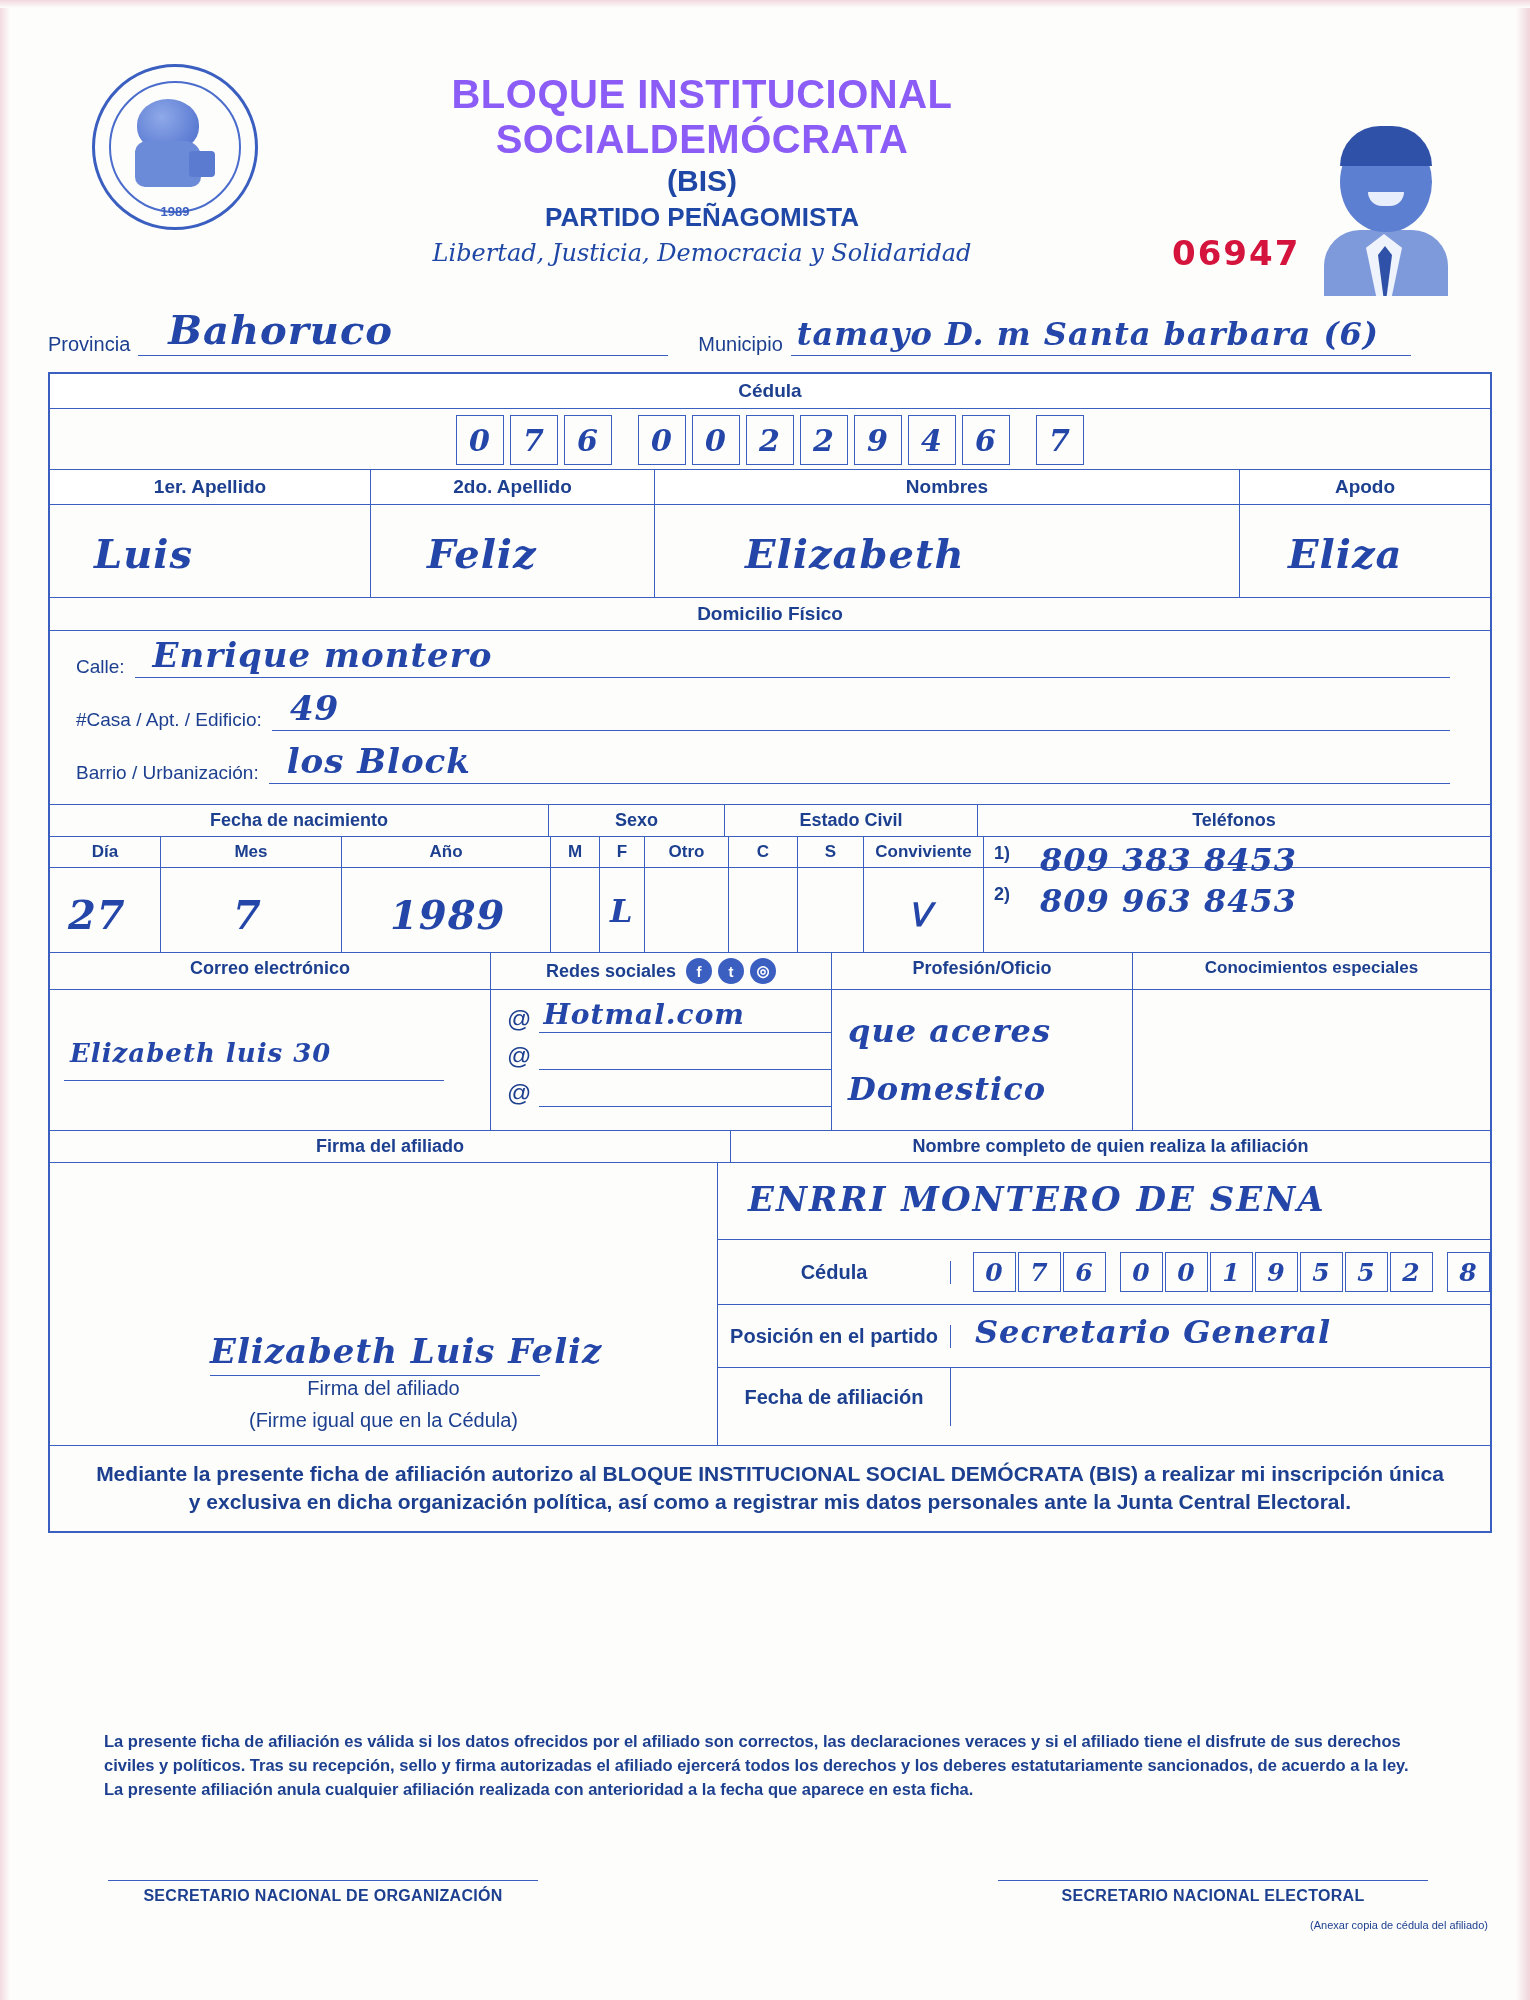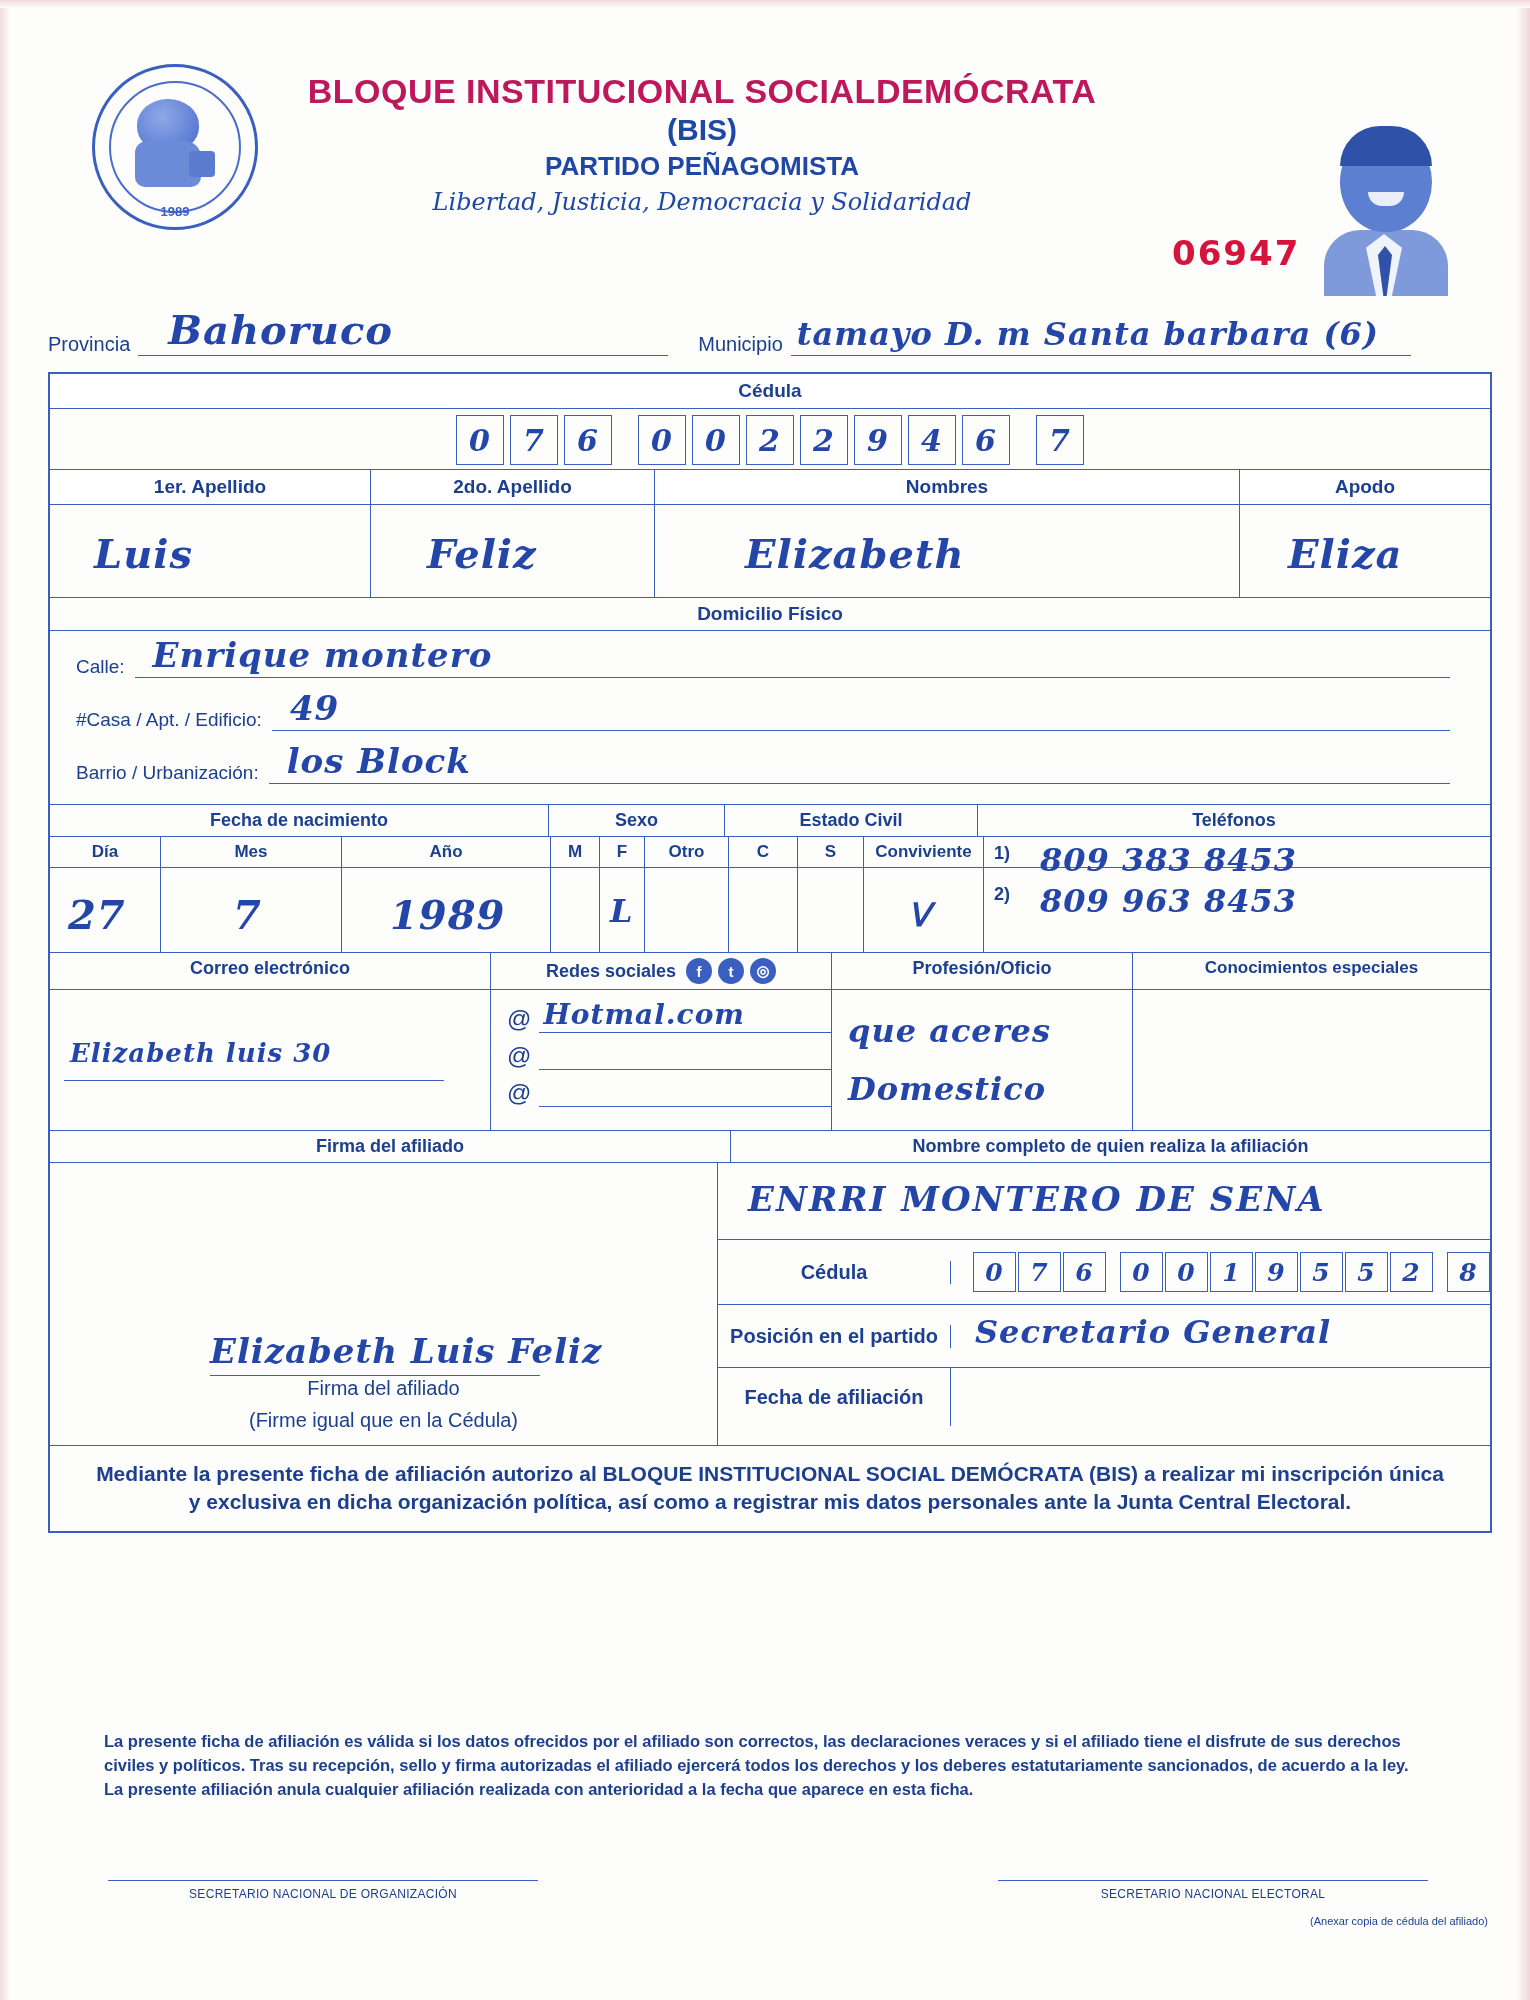--- a/index.html
+++ b/index.html
@@ -31,21 +31,21 @@
   .logo{position:absolute;left:20px;top:6px;width:160px;height:160px;border-radius:50%;
         border:3px solid #3a5fc0;display:flex;align-items:center;justify-content:center;}
   .logo .inner{width:128px;height:128px;border-radius:50%;border:2px solid #4a6ccc;position:relative;overflow:hidden;}
   .logo .rose{position:absolute;left:26px;top:16px;width:62px;height:52px;border-radius:50% 50% 45% 45%;
               background:radial-gradient(circle at 40% 35%,#8fa9e8,#4a6ccc);}
   .logo .fist{position:absolute;left:24px;top:58px;width:66px;height:46px;background:#6b8ad8;border-radius:12px 16px 10px 10px;}
   .logo .fist:after{content:"";position:absolute;right:-14px;top:10px;width:26px;height:26px;background:#5a7bd0;border-radius:4px;}
   .logo .year{position:absolute;bottom:8px;left:0;width:100%;text-align:center;font-size:13px;font-weight:700;color:#3a5fc0;}
 
   .titles{position:absolute;left:180px;top:14px;width:900px;text-align:center;}
-  .t1{font-size:34px;font-weight:800;letter-spacing:.5px;color:#be185d;}
+  .t1{font-size:40px;font-weight:800;letter-spacing:.5px;color:#8b5cf6;}
   .t2{font-size:30px;font-weight:800;color:#1f47a6;margin-top:2px;}
   .t3{font-size:26px;font-weight:800;color:#1f47a6;margin-top:4px;}
   .t4{font-family:"DejaVu Serif",serif;font-style:italic;font-size:24px;color:#1f47a6;margin-top:6px;}
 
   .serial{position:absolute;left:1100px;top:175px;font-size:34px;font-weight:800;color:#d4143c;
           font-family:"DejaVu Sans",sans-serif;letter-spacing:2px;}
   .portrait{position:absolute;right:12px;top:68px;width:128px;height:170px;overflow:hidden;}
   .portrait .face{position:absolute;left:18px;top:6px;width:92px;height:100px;border-radius:46px/52px;background:#5d7fd1;}
   .portrait .hair{position:absolute;left:18px;top:0px;width:92px;height:40px;border-radius:46px 46px 0 0;background:#2f52a8;}
   .portrait .smile{position:absolute;left:46px;top:66px;width:36px;height:14px;border-radius:0 0 18px 18px;background:#e8eefb;}
@@ -92,21 +92,21 @@
   .atrow .at{font-size:24px;margin-right:8px;}
   .atline{flex:1;border-bottom:1.4px solid #3a5fc0;min-height:30px;position:relative;}
   .atline .hand{position:absolute;bottom:1px;left:4px;font-size:28px;}
 
   
   .decl{padding:14px 40px 14px;text-align:center;font-size:21px;font-weight:700;line-height:1.35;}
   .fine{padding:12px 56px 10px;font-size:16.5px;line-height:1.45;font-weight:600;}
 
   .sign-area{position:absolute;left:48px;top:1880px;width:1440px;}
   .sigline{width:430px;border-top:1.8px solid #3a5fc0;}
-  .sigcap{font-size:12px;letter-spacing:.3px;text-align:center;width:430px;padding-top:6px;}
+  .sigcap{font-size:16px;letter-spacing:.3px;text-align:center;width:430px;padding-top:6px;font-weight:bold;}
   .annex{text-align:right;font-size:11px;padding-top:14px;}
 
   .cedula2{display:flex;gap:2px;}
   .cbox2{width:41px;height:38px;border:1.6px solid #3a5fc0;display:flex;align-items:center;justify-content:center;}
   .cbox2 span{font-size:25px;}
 </style>
 </head>
 <body>
 
 <div class="page">

